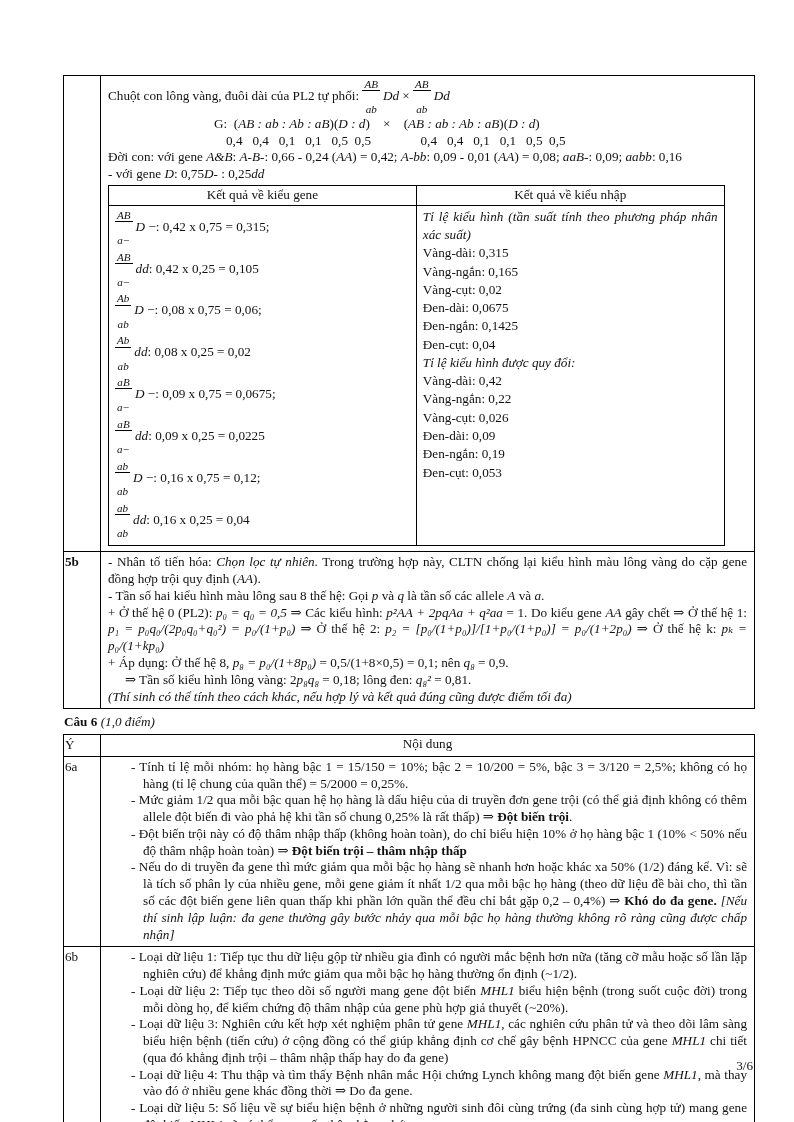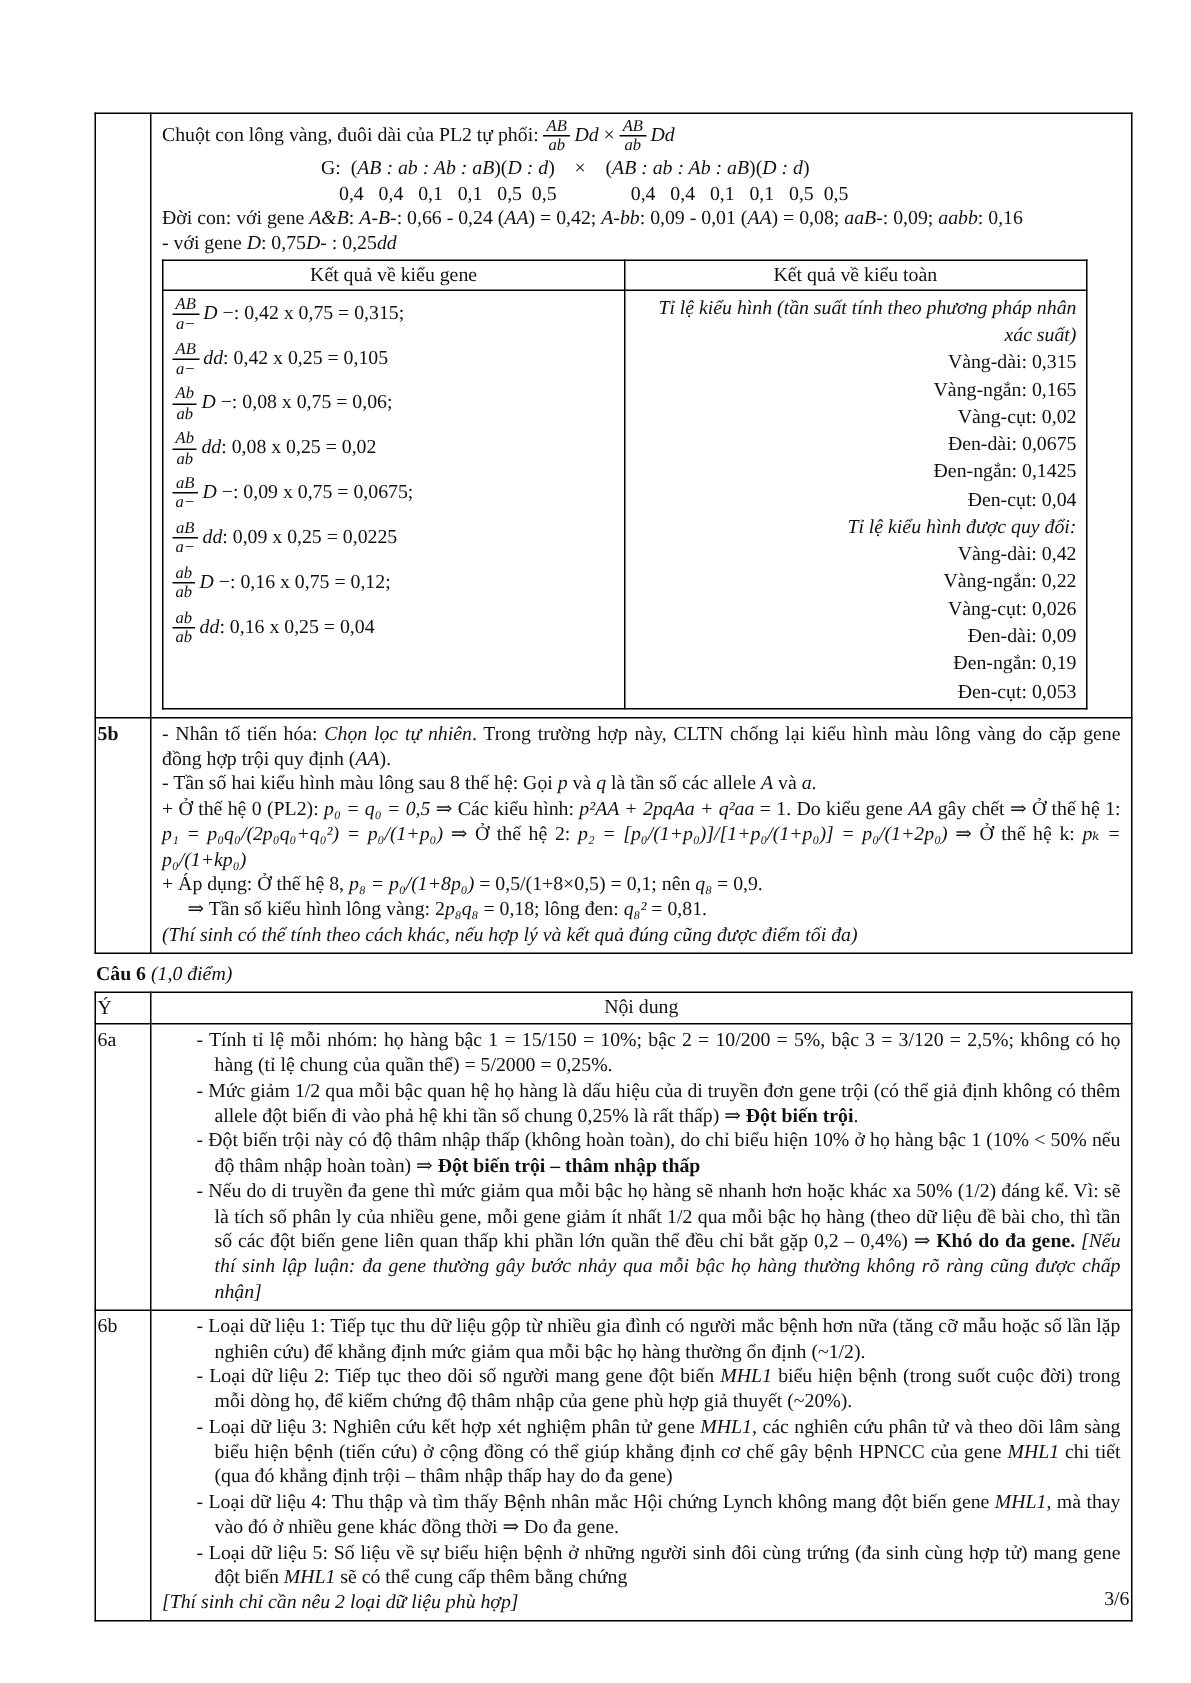--- a/index.html
+++ b/index.html
@@ -25,24 +25,24 @@
   .pre{white-space:pre-wrap;}
   .ind-g{padding-left:106px;}
   .ind-n{padding-left:118px;}
   .ind-a{padding-left:17px;}
   table.inner{border-collapse:collapse;width:96.5%;margin:2px 0 2px 0;table-layout:fixed;}
   table.inner td,table.inner th{border:1px solid #000;}
   table.inner th{padding:1px 3px;}
   table.inner td{padding:2px 6px;vertical-align:top;}
   td.genocol{width:33.5%;}
   .genocol .rl{margin:1px 0 4px 0;}
-  .phencol .rl{line-height:1.385;text-align:right;}
+  .phencol .rl{line-height:1.385;}
   .frac{display:inline-flex;flex-direction:column;align-items:center;
     vertical-align:middle;font-style:italic;font-size:0.84em;line-height:1.12;
-    margin:0 3px 0 0;text-indent:0;}
+    margin:0 3px 0 0;text-indent:0;gap:12px;}
   .frac .ft{border-bottom:1px solid #000;padding:0 2px;}
   .frac .fb{padding:0 2px;}
   .q-heading{margin:5px 0 3px 1px;}
   .footer{position:absolute;top:1058px;right:41px;}
 </style>
 </head>
 <body>
 
 <div class="page">
 
@@ -61,21 +61,21 @@
                 </span><span class="it">Dd</span></div>
               <div class="rl ind-g pre">G:  (<span class="it ul">AB : ab : Ab : aB</span>)(<span class="it ul">D : d</span>)    ×    (<span class="it ul">AB : ab : Ab : aB</span>)(<span class="it ul">D : d</span>)</div>
               <div class="rl ind-n pre">0,4   0,4   0,1   0,1   0,5  0,5               0,4   0,4   0,1   0,1   0,5  0,5</div>
               <div class="rl just">Đời con: với gene <span class="it">A&amp;B</span>: <span class="it">A-B-</span>: 0,66 - 0,24 (<span class="it">AA</span>) = 0,42; <span class="it">A-bb</span>: 0,09 - 0,01 (<span class="it">AA</span>) = 0,08; <span class="it">aaB-</span>: 0,09; <span class="it">aabb</span>: 0,16</div>
               <div class="rl">- với gene <span class="it">D</span>: 0,75<span class="it">D-</span> : 0,25<span class="it">dd</span></div>
             </div>
         <table class="inner">
           <tbody>
                 <tr>
             <th class="genocol">Kết quả về kiểu gene</th>
-            <th>Kết quả về kiểu toàn</th>
+            <th>Kết quả về kiểu nhập</th>
           </tr>
           <tr>
             <td class="genocol">
                     <div class="rl"><span class="frac">
                         <span class="ft">AB</span>
                         <span class="fb">a−</span>
                       </span><span class="it">D</span> −: 0,42 x 0,75 = 0,315;</div>
                     <div class="rl"><span class="frac">
                         <span class="ft">AB</span>
                         <span class="fb">a−</span>

